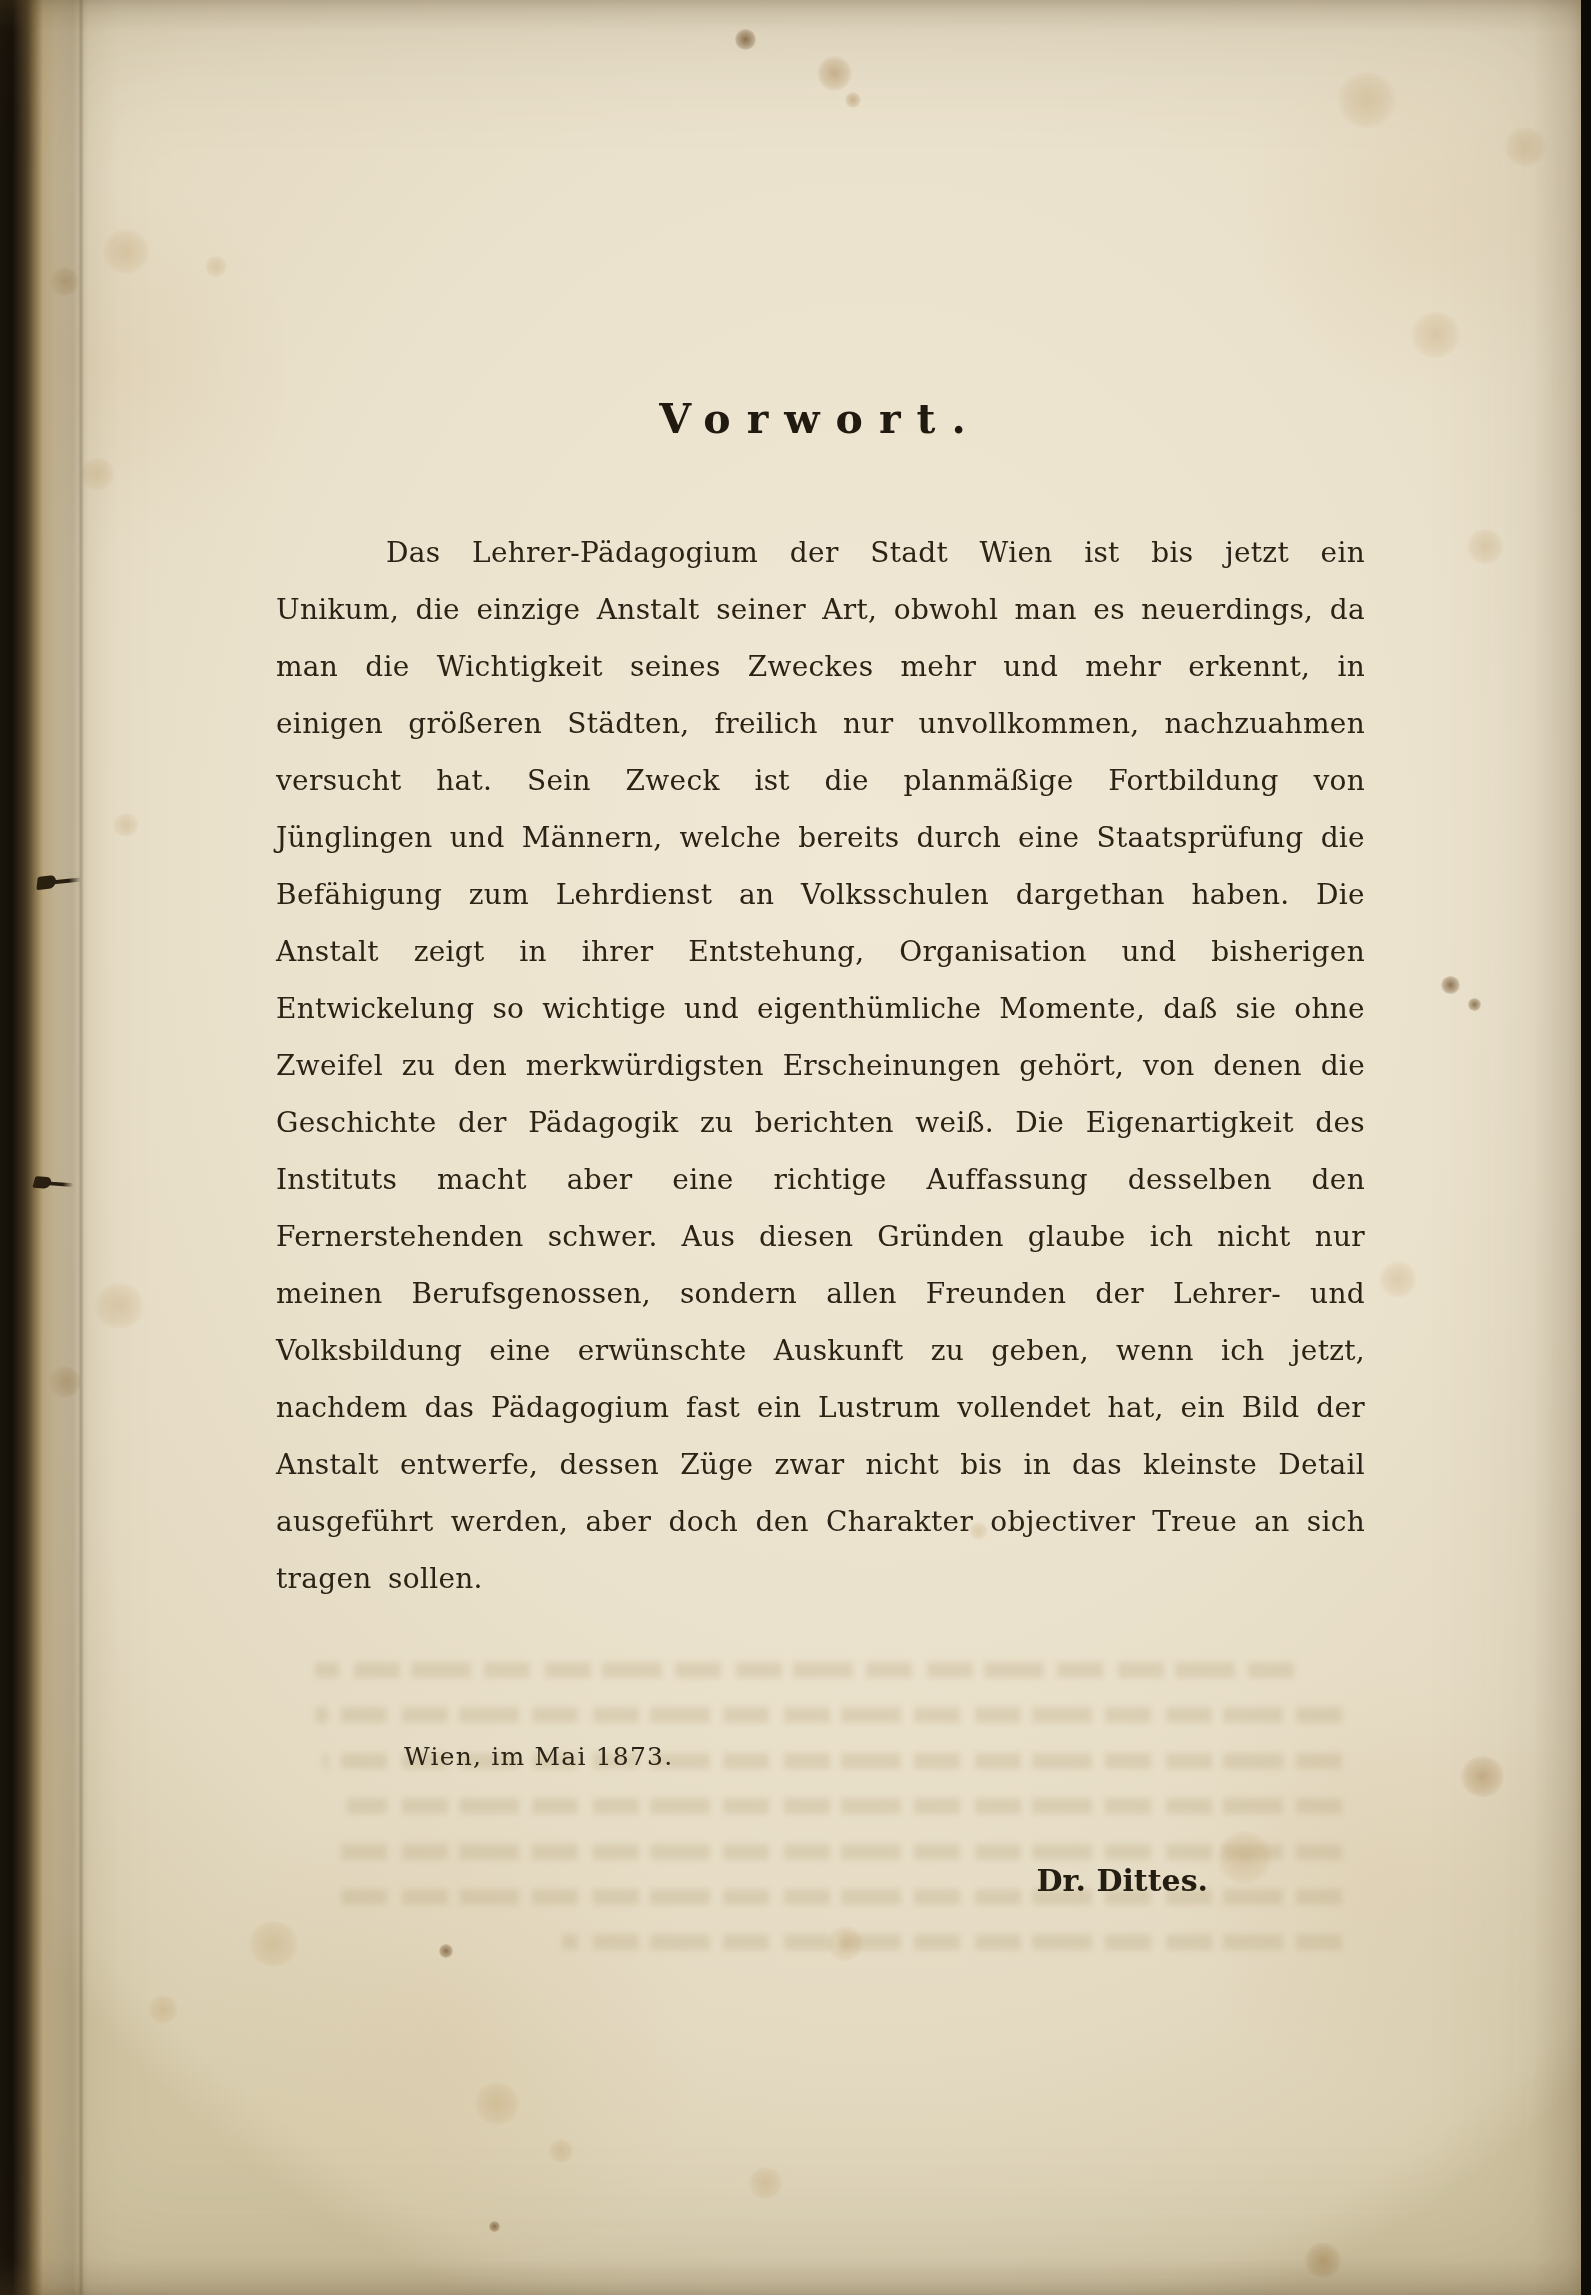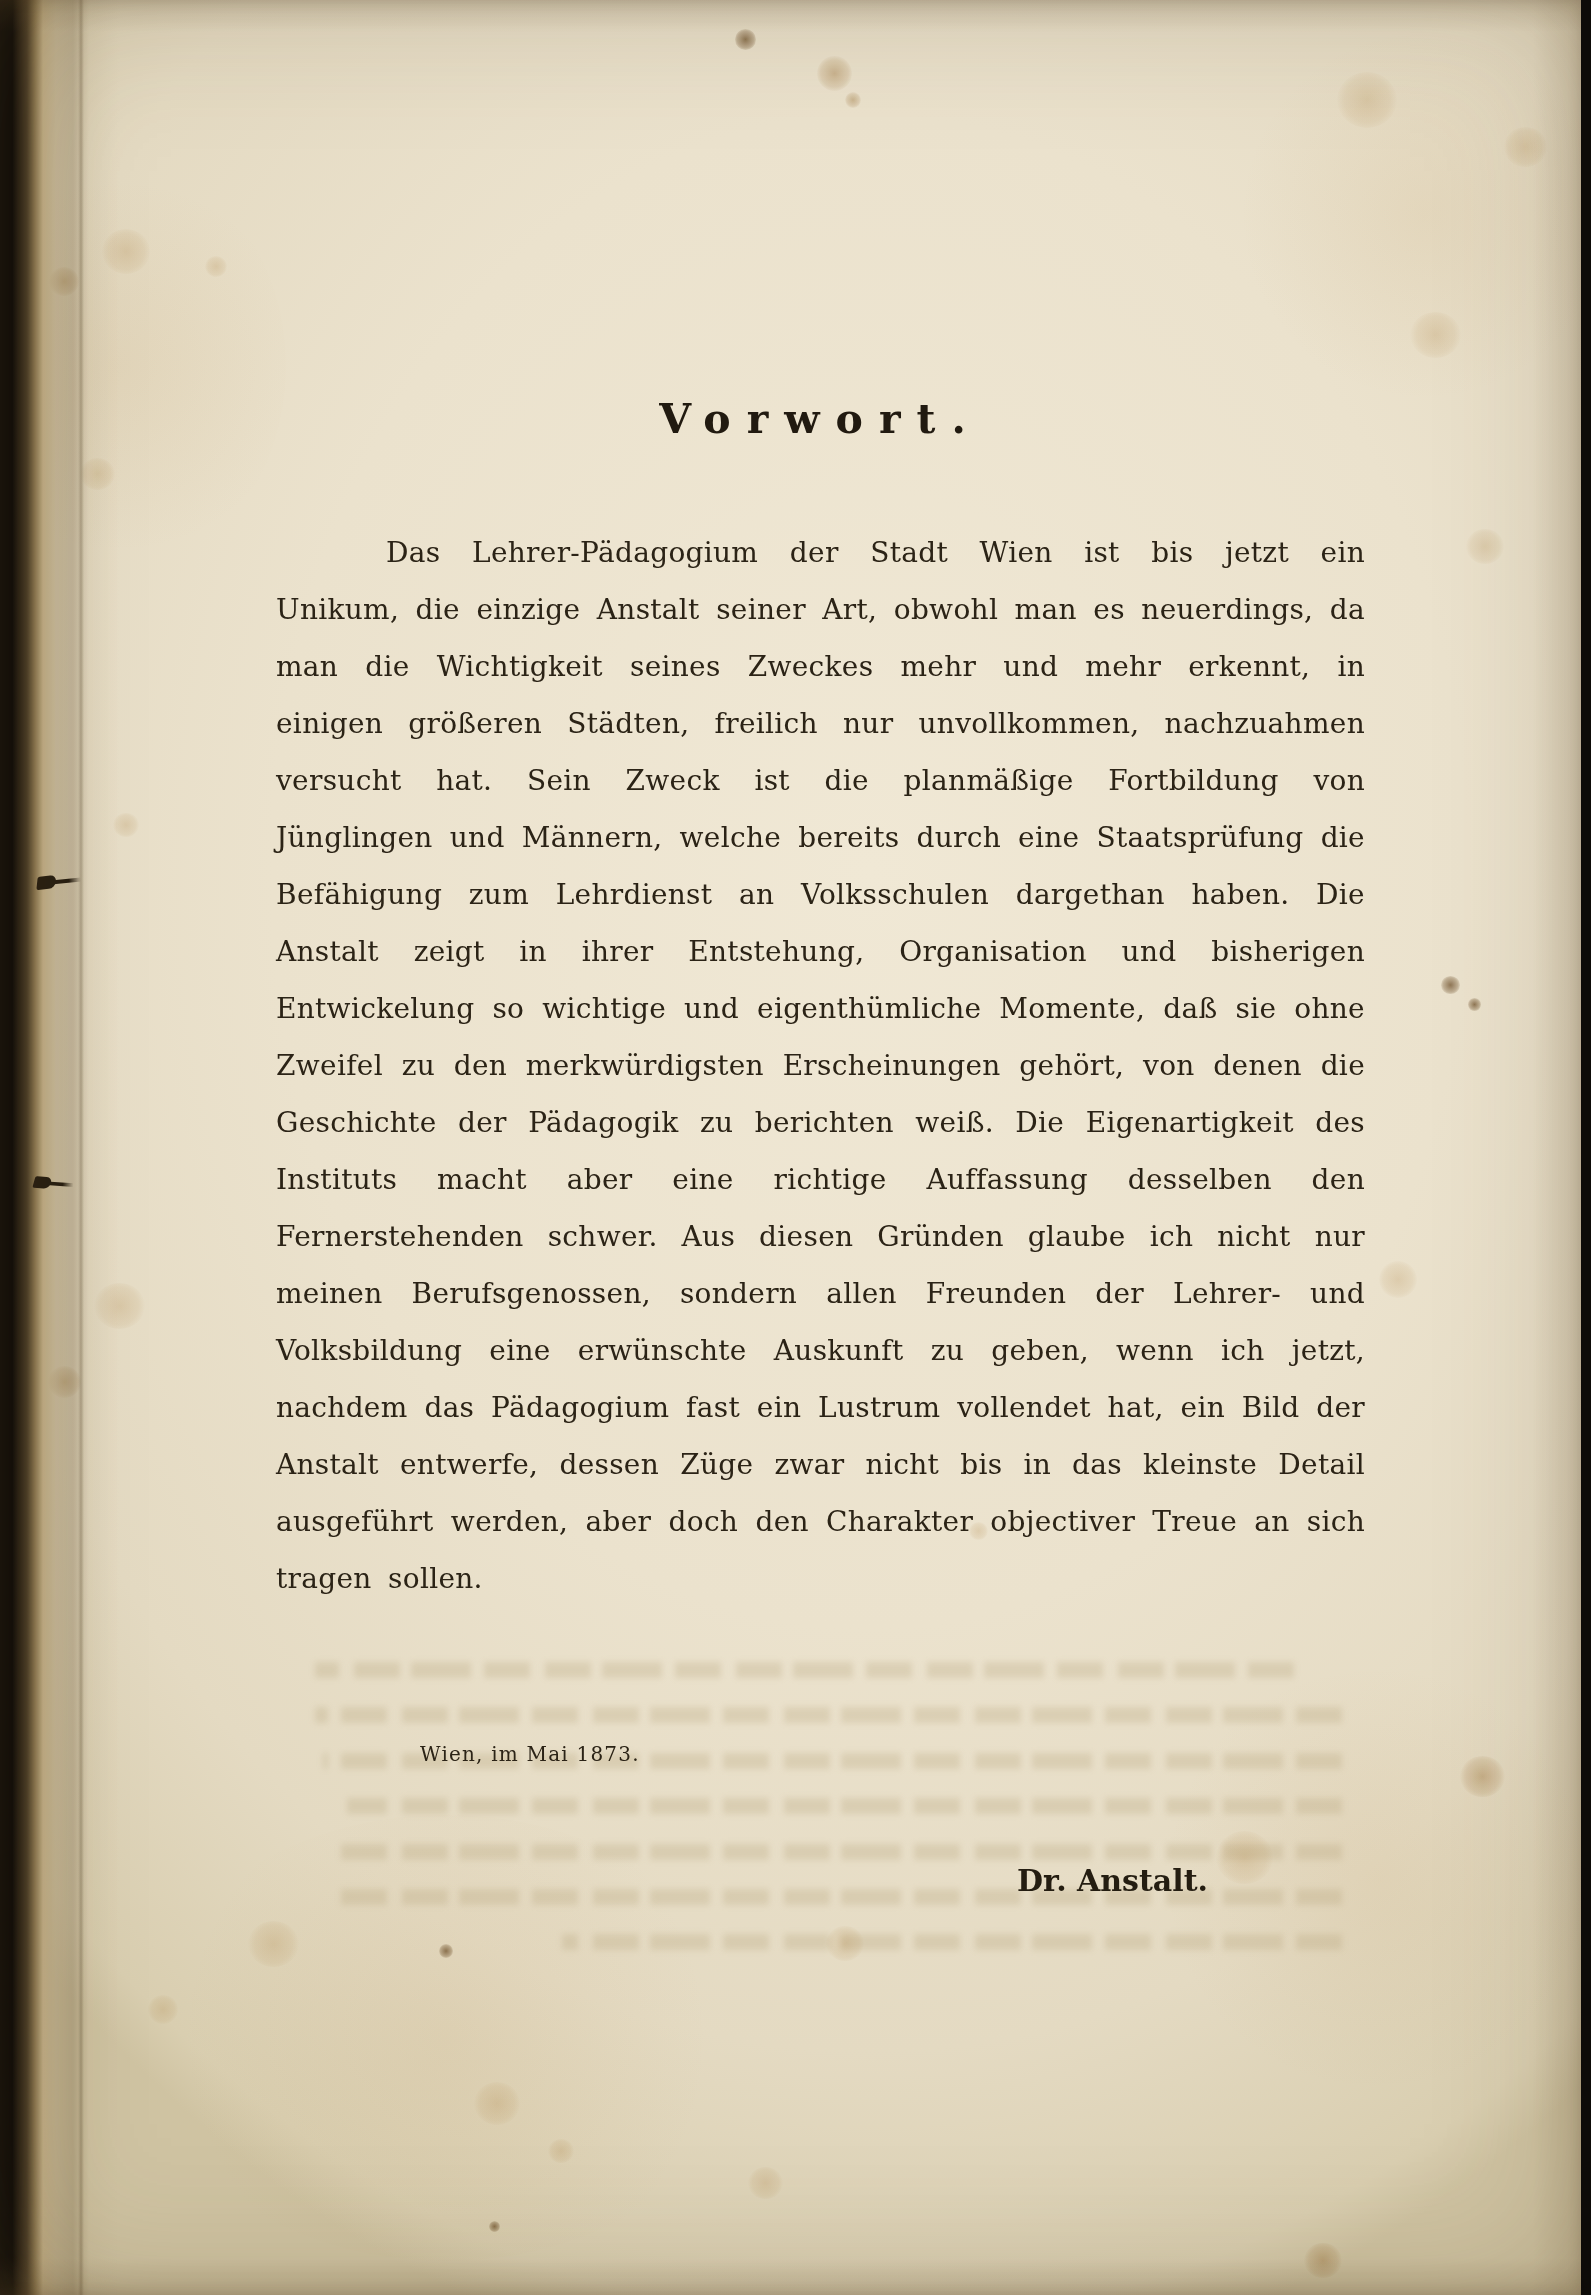--- a/index.html
+++ b/index.html
@@ -73,22 +73,22 @@
     font-size: 28px;
     line-height: 57px;
     color: #2b2316;
     text-align: justify;
     text-indent: 110px;
     word-spacing: 7.2px;
     letter-spacing: 0.3px;
   }
   .dateline {
     position: absolute;
-    top: 1742px; left: 420px;
-    font-size: 20px;
+    top: 1742px; left: 404px;
+    font-size: 25px;
     letter-spacing: 1.2px;
     color: #2b2316;
   }
   .signature {
     position: absolute;
     top: 1863px; left: 276px; width: 1089px;
     padding-right: 157px;
     box-sizing: border-box;
     text-align: right;
     font-size: 30px;
@@ -166,21 +166,21 @@
     <div class="ghost-line" style="width:1019px;"></div>
     <div class="ghost-line" style="width:995px;"></div>
     <div class="ghost-line" style="width:1011px;"></div>
     <div class="ghost-line" style="width:1003px;"></div>
     <div class="ghost-line" style="width:780px;"></div>
   </div>
 
   <h1 class="title">Vorwort.</h1>
   <p class="body-text">Das Lehrer-Pädagogium der Stadt Wien ist bis jetzt ein Unikum, die einzige Anstalt seiner Art, obwohl man es neuerdings, da man die Wichtigkeit seines Zweckes mehr und mehr erkennt, in einigen größeren Städten, freilich nur unvollkommen, nachzuahmen versucht hat. Sein Zweck ist die planmäßige Fortbildung von Jünglingen und Männern, welche bereits durch eine Staatsprüfung die Befähigung zum Lehrdienst an Volksschulen dargethan haben. Die Anstalt zeigt in ihrer Entstehung, Organisation und bisherigen Entwickelung so wichtige und eigenthümliche Momente, daß sie ohne Zweifel zu den merkwürdigsten Erscheinungen gehört, von denen die Geschichte der Pädagogik zu berichten weiß. Die Eigenartigkeit des Instituts macht aber eine richtige Auffassung desselben den Fernerstehenden schwer. Aus diesen Gründen glaube ich nicht nur meinen Berufsgenossen, sondern allen Freunden der Lehrer- und Volksbildung eine erwünschte Auskunft zu geben, wenn ich jetzt, nachdem das Pädagogium fast ein Lustrum vollendet hat, ein Bild der Anstalt entwerfe, dessen Züge zwar nicht bis in das kleinste Detail ausgeführt werden, aber doch den Charakter objectiver Treue an sich tragen sollen.</p>
   <div class="dateline">Wien, im Mai 1873.</div>
-  <div class="signature">Dr. Anstalt.</div>
+  <div class="signature">Dr. Dittes.</div>
 
   <div class="spot dark" style="left:735px;  top:29px;   width:21px; height:21px;"></div>
   <div class="spot medium" style="left:817px; top:56px;   width:35px; height:35px;"></div>
   <div class="spot medium" style="left:845px; top:92px;  width:16px; height:16px;"></div>
   <div class="spot faint" style="left:1337px; top:72px;   width:60px; height:56px;"></div>
   <div class="spot faint" style="left:1504px; top:127px;  width:43px; height:40px;"></div>
   <div class="spot faint" style="left:102px;  top:229px;  width:48px; height:45px;"></div>
   <div class="spot medium" style="left:49px;   top:267px;  width:30px; height:29px;"></div>
   <div class="spot faint" style="left:205px;  top:256px;  width:22px; height:21px;"></div>
   <div class="spot faint" style="left:1410px; top:312px;  width:51px; height:46px;"></div>

